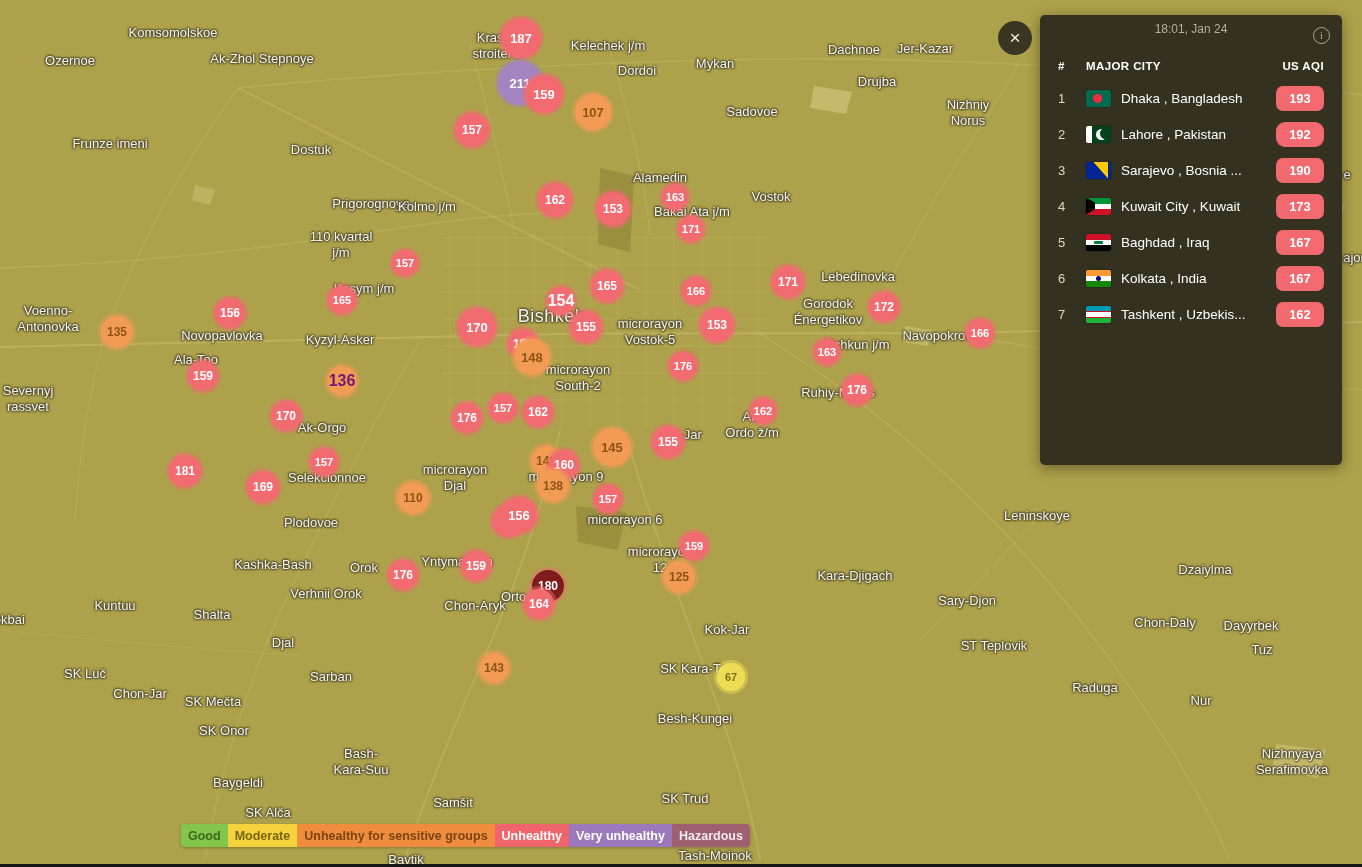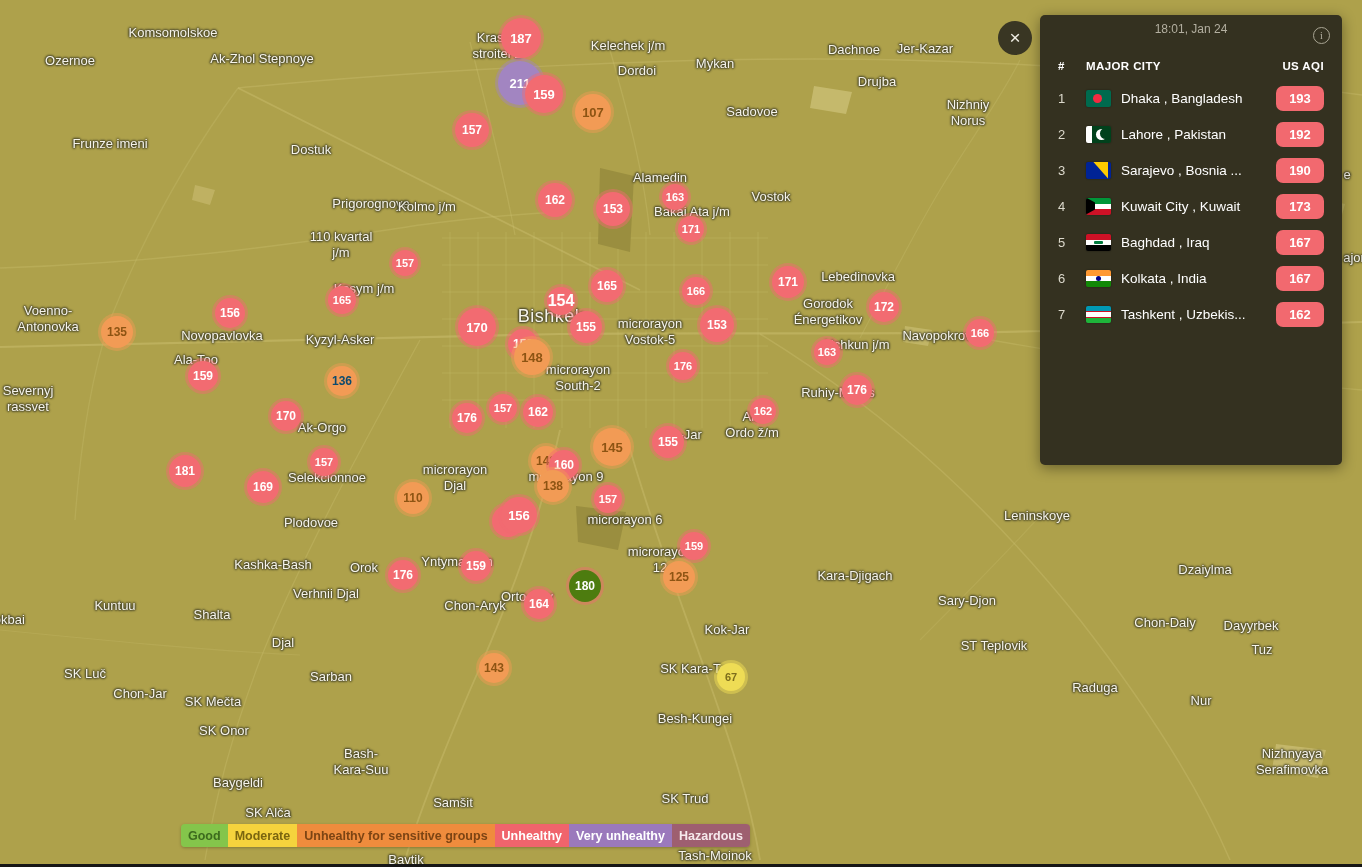--- a/index.html
+++ b/index.html
@@ -110,21 +110,21 @@
       <polygon points="195,185 215,190 210,205 192,200" fill="#c9bd72" opacity="0.6"></polygon>
       <polygon points="1316,198 1345,204 1340,222 1313,216" fill="#c9bd72" opacity="0.55"></polygon>
     </g>
   </svg>
   <div id="labels">
       <div class="maplabel" style="left: 173px; top: 33px;">Komsomolskoe</div>
       <div class="maplabel" style="left: 70px; top: 61px;">Ozernoe</div>
       <div class="maplabel" style="left: 262px; top: 59px;">Ak-Zhol Stepnoye</div>
       <div class="maplabel" style="left: 497px; top: 46px;">Krasny
 stroitel 2</div>
-      <div class="maplabel" style="left: 628px; top: 46px;">Kelechek j/m</div>
+      <div class="maplabel" style="left: 608px; top: 46px;">Kelechek j/m</div>
       <div class="maplabel" style="left: 637px; top: 71px;">Dordoi</div>
       <div class="maplabel" style="left: 715px; top: 64px;">Mykan</div>
       <div class="maplabel" style="left: 854px; top: 50px;">Dachnoe</div>
       <div class="maplabel" style="left: 925px; top: 49px;">Jer-Kazar</div>
       <div class="maplabel" style="left: 877px; top: 82px;">Drujba</div>
       <div class="maplabel" style="left: 752px; top: 112px;">Sadovoe</div>
       <div class="maplabel" style="left: 968px; top: 113px;">Nizhniy
 Norus</div>
       <div class="maplabel" style="left: 66px; top: 144px; margin-left: 44px;">Frunze imeni</div>
       <div class="maplabel" style="left: 311px; top: 150px;">Dostuk</div>
@@ -165,21 +165,21 @@
       <div class="maplabel" style="left: 311px; top: 523px;">Plodovoe</div>
       <div class="maplabel" style="left: 625px; top: 520px;">microrayon 6</div>
       <div class="maplabel" style="left: 1037px; top: 516px;">Leninskoye</div>
       <div class="maplabel" style="left: 660px; top: 560px;">microrayon
 12</div>
       <div class="maplabel" style="left: 273px; top: 565px;">Kashka-Bash</div>
       <div class="maplabel" style="left: 364px; top: 568px;">Orok</div>
       <div class="maplabel" style="left: 457px; top: 562px;">Yntymak j/m</div>
       <div class="maplabel" style="left: 855px; top: 576px;">Kara-Djigach</div>
       <div class="maplabel" style="left: 1205px; top: 570px;">Dzaiylma</div>
-      <div class="maplabel" style="left: 326px; top: 594px;">Verhnii Djal</div>
+      <div class="maplabel" style="left: 326px; top: 594px;">Verhnii Orok</div>
       <div class="maplabel" style="left: 475px; top: 606px;">Chon-Aryk</div>
       <div class="maplabel" style="left: 527px; top: 597px;">Orto-Say</div>
       <div class="maplabel" style="left: 967px; top: 601px;">Sary-Djon</div>
       <div class="maplabel" style="left: 115px; top: 606px;">Kuntuu</div>
       <div class="maplabel" style="left: 212px; top: 615px;">Shalta</div>
       <div class="maplabel" style="left: 1165px; top: 623px;">Chon-Daly</div>
       <div class="maplabel" style="left: 1251px; top: 626px;">Dayyrbek</div>
       <div class="maplabel" style="left: 6px; top: 620px;">Tokbai</div>
       <div class="maplabel" style="left: 706px; top: 630px; padding-left: 42px;">Kok-Jar</div>
       <div class="maplabel" style="left: 1262px; top: 650px;">Tuz</div>
@@ -228,21 +228,21 @@
       <div class="marker" style="left: 591px; top: 270px; width: 32px; height: 32px; background: rgb(242, 107, 113); color: rgb(255, 255, 255); font-size: 12px; box-shadow: rgba(242, 107, 113, 0.45) 0px 0px 0px 3px;">165</div>
       <div class="marker" style="left: 547px; top: 287px; width: 28px; height: 28px; background: rgb(242, 107, 113); color: rgb(255, 255, 255); font-size: 16px; box-shadow: rgba(242, 107, 113, 0.45) 0px 0px 0px 3px;">154</div>
       <div class="marker" style="left: 570px; top: 311px; width: 32px; height: 32px; background: rgb(242, 107, 113); color: rgb(255, 255, 255); font-size: 12px; box-shadow: rgba(242, 107, 113, 0.45) 0px 0px 0px 3px;">155</div>
       <div class="marker" style="left: 458px; top: 308px; width: 38px; height: 38px; background: rgb(242, 107, 113); color: rgb(255, 255, 255); font-size: 13px; box-shadow: rgba(242, 107, 113, 0.45) 0px 0px 0px 3px;">170</div>
       <div class="marker" style="left: 700px; top: 308px; width: 34px; height: 34px; background: rgb(242, 107, 113); color: rgb(255, 255, 255); font-size: 12px; box-shadow: rgba(242, 107, 113, 0.45) 0px 0px 0px 3px;">153</div>
       <div class="marker" style="left: 814px; top: 339px; width: 26px; height: 26px; background: rgb(242, 107, 113); color: rgb(255, 255, 255); font-size: 11px; box-shadow: rgba(242, 107, 113, 0.45) 0px 0px 0px 3px;">163</div>
       <div class="marker" style="left: 966px; top: 319px; width: 28px; height: 28px; background: rgb(242, 107, 113); color: rgb(255, 255, 255); font-size: 11px; box-shadow: rgba(242, 107, 113, 0.45) 0px 0px 0px 3px;">166</div>
       <div class="marker" style="left: 508px; top: 329px; width: 30px; height: 30px; background: rgb(242, 107, 113); color: rgb(255, 255, 255); font-size: 12px; box-shadow: rgba(242, 107, 113, 0.45) 0px 0px 0px 3px;">158</div>
       <div class="marker" style="left: 514px; top: 339px; width: 36px; height: 36px; background: rgb(242, 155, 85); color: rgb(141, 84, 19); font-size: 13px; box-shadow: rgba(242, 155, 85, 0.45) 0px 0px 0px 3px;">148</div>
       <div class="marker" style="left: 188px; top: 361px; width: 30px; height: 30px; background: rgb(242, 107, 113); color: rgb(255, 255, 255); font-size: 12px; box-shadow: rgba(242, 107, 113, 0.45) 0px 0px 0px 3px;">159</div>
-      <div class="marker" style="left: 327px; top: 366px; width: 30px; height: 30px; background: rgb(242, 155, 85); color: #0c4a6e; font-size: 12px; box-shadow: rgba(242, 155, 85, 0.45) 0px 0px 0px 3px;">136</div>
+      <div class="marker" style="left: 327px; top: 366px; width: 30px; height: 30px; background: rgb(242, 155, 85); color: #701a75; font-size: 16px; box-shadow: rgba(242, 155, 85, 0.45) 0px 0px 0px 3px;">136</div>
       <div class="marker" style="left: 669px; top: 352px; width: 28px; height: 28px; background: rgb(242, 107, 113); color: rgb(255, 255, 255); font-size: 11px; box-shadow: rgba(242, 107, 113, 0.45) 0px 0px 0px 3px;">176</div>
       <div class="marker" style="left: 842px; top: 375px; width: 30px; height: 30px; background: rgb(242, 107, 113); color: rgb(255, 255, 255); font-size: 12px; box-shadow: rgba(242, 107, 113, 0.45) 0px 0px 0px 3px;">176</div>
       <div class="marker" style="left: 271px; top: 401px; width: 30px; height: 30px; background: rgb(242, 107, 113); color: rgb(255, 255, 255); font-size: 12px; box-shadow: rgba(242, 107, 113, 0.45) 0px 0px 0px 3px;">170</div>
       <div class="marker" style="left: 489px; top: 394px; width: 28px; height: 28px; background: rgb(242, 107, 113); color: rgb(255, 255, 255); font-size: 11px; box-shadow: rgba(242, 107, 113, 0.45) 0px 0px 0px 3px;">157</div>
       <div class="marker" style="left: 523px; top: 397px; width: 30px; height: 30px; background: rgb(242, 107, 113); color: rgb(255, 255, 255); font-size: 12px; box-shadow: rgba(242, 107, 113, 0.45) 0px 0px 0px 3px;">162</div>
       <div class="marker" style="left: 452px; top: 403px; width: 30px; height: 30px; background: rgb(242, 107, 113); color: rgb(255, 255, 255); font-size: 12px; box-shadow: rgba(242, 107, 113, 0.45) 0px 0px 0px 3px;">176</div>
       <div class="marker" style="left: 750px; top: 398px; width: 26px; height: 26px; background: rgb(242, 107, 113); color: rgb(255, 255, 255); font-size: 11px; box-shadow: rgba(242, 107, 113, 0.45) 0px 0px 0px 3px;">162</div>
       <div class="marker" style="left: 593px; top: 428px; width: 38px; height: 38px; background: rgb(242, 155, 85); color: rgb(141, 84, 19); font-size: 13px; box-shadow: rgba(242, 155, 85, 0.45) 0px 0px 0px 3px;">145</div>
       <div class="marker" style="left: 652px; top: 426px; width: 32px; height: 32px; background: rgb(242, 107, 113); color: rgb(255, 255, 255); font-size: 12px; box-shadow: rgba(242, 107, 113, 0.45) 0px 0px 0px 3px;">155</div>
       <div class="marker" style="left: 531px; top: 446px; width: 30px; height: 30px; background: rgb(242, 155, 85); color: rgb(141, 84, 19); font-size: 12px; box-shadow: rgba(242, 155, 85, 0.45) 0px 0px 0px 3px;">143</div>
@@ -252,21 +252,21 @@
       <div class="marker" style="left: 247px; top: 471px; width: 32px; height: 32px; background: rgb(242, 107, 113); color: rgb(255, 255, 255); font-size: 12px; box-shadow: rgba(242, 107, 113, 0.45) 0px 0px 0px 3px;">169</div>
       <div class="marker" style="left: 537px; top: 470px; width: 32px; height: 32px; background: rgb(242, 155, 85); color: rgb(141, 84, 19); font-size: 12px; box-shadow: rgba(242, 155, 85, 0.45) 0px 0px 0px 3px;">138</div>
       <div class="marker" style="left: 397px; top: 482px; width: 32px; height: 32px; background: rgb(242, 155, 85); color: rgb(141, 84, 19); font-size: 12px; box-shadow: rgba(242, 155, 85, 0.45) 0px 0px 0px 3px;">110</div>
       <div class="marker" style="left: 594px; top: 485px; width: 28px; height: 28px; background: rgb(242, 107, 113); color: rgb(255, 255, 255); font-size: 11px; box-shadow: rgba(242, 107, 113, 0.45) 0px 0px 0px 3px;">157</div>
       <div class="marker" style="left: 492px; top: 505px; width: 32px; height: 32px; background: rgb(242, 107, 113); color: rgb(255, 255, 255); font-size: 12px; box-shadow: rgba(242, 107, 113, 0.45) 0px 0px 0px 3px;"></div>
       <div class="marker" style="left: 501px; top: 497px; width: 36px; height: 36px; background: rgb(242, 107, 113); color: rgb(255, 255, 255); font-size: 13px; box-shadow: rgba(242, 107, 113, 0.45) 0px 0px 0px 3px;">156</div>
       <div class="marker" style="left: 680px; top: 532px; width: 28px; height: 28px; background: rgb(242, 107, 113); color: rgb(255, 255, 255); font-size: 11px; box-shadow: rgba(242, 107, 113, 0.45) 0px 0px 0px 3px;">159</div>
       <div class="marker" style="left: 663px; top: 561px; width: 32px; height: 32px; background: rgb(242, 155, 85); color: rgb(141, 84, 19); font-size: 12px; box-shadow: rgba(242, 155, 85, 0.45) 0px 0px 0px 3px;">125</div>
       <div class="marker" style="left: 388px; top: 560px; width: 30px; height: 30px; background: rgb(242, 107, 113); color: rgb(255, 255, 255); font-size: 12px; box-shadow: rgba(242, 107, 113, 0.45) 0px 0px 0px 3px;">176</div>
       <div class="marker" style="left: 461px; top: 551px; width: 30px; height: 30px; background: rgb(242, 107, 113); color: rgb(255, 255, 255); font-size: 12px; box-shadow: rgba(242, 107, 113, 0.45) 0px 0px 0px 3px;">159</div>
-      <div class="marker" style="left: 569px; top: 570px; width: 32px; height: 32px; background: #4d7c0f; color: rgb(255, 255, 255); font-size: 12px; box-shadow: rgba(242, 107, 113, 0.45) 0px 0px 0px 3px;">180</div>
+      <div class="marker" style="left: 532px; top: 570px; width: 32px; height: 32px; background: #7f1d1d; color: rgb(255, 255, 255); font-size: 12px; box-shadow: rgba(242, 107, 113, 0.45) 0px 0px 0px 3px;">180</div>
       <div class="marker" style="left: 524px; top: 589px; width: 30px; height: 30px; background: rgb(242, 107, 113); color: rgb(255, 255, 255); font-size: 12px; box-shadow: rgba(242, 107, 113, 0.45) 0px 0px 0px 3px;">164</div>
       <div class="marker" style="left: 479px; top: 653px; width: 30px; height: 30px; background: rgb(242, 155, 85); color: rgb(141, 84, 19); font-size: 12px; box-shadow: rgba(242, 155, 85, 0.45) 0px 0px 0px 3px;">143</div>
       <div class="marker" style="left: 717px; top: 663px; width: 28px; height: 28px; background: rgb(238, 220, 85); color: rgb(124, 109, 28); font-size: 11px; box-shadow: rgba(238, 220, 85, 0.5) 0px 0px 0px 3px;">67</div>
     </div>
 </div>
 
 <div id="legend">
     <span class="lg-item" style="background: rgb(132, 197, 75); color: rgb(60, 107, 29);">Good</span>
     <span class="lg-item" style="background: rgb(245, 211, 61); color: rgb(122, 101, 15);">Moderate</span>
     <span class="lg-item" style="background: rgb(239, 140, 61); color: rgb(124, 68, 19);">Unhealthy for sensitive groups</span>
@@ -290,21 +290,21 @@
     <span class="rank">1</span>
     <span class="flag flag-bd"></span>
     <span class="city">Dhaka , Bangladesh</span>
     <span class="badge" style="background: rgb(242, 105, 111);">193</span>
   </div>
 
   <div class="row">
     <span class="rank">2</span>
     <span class="flag flag-pk"></span>
     <span class="city">Lahore , Pakistan</span>
-    <span class="badge" style="background: rgb(242, 105, 111);">192</span>
+    <span class="badge" style="background: rgb(242, 105, 111); border-radius: 9px;">192</span>
   </div>
 
   <div class="row">
     <span class="rank">3</span>
     <span class="flag flag-ba"></span>
     <span class="city">Sarajevo , Bosnia ...</span>
     <span class="badge" style="background: rgb(242, 105, 111);">190</span>
   </div>
 
   <div class="row">

